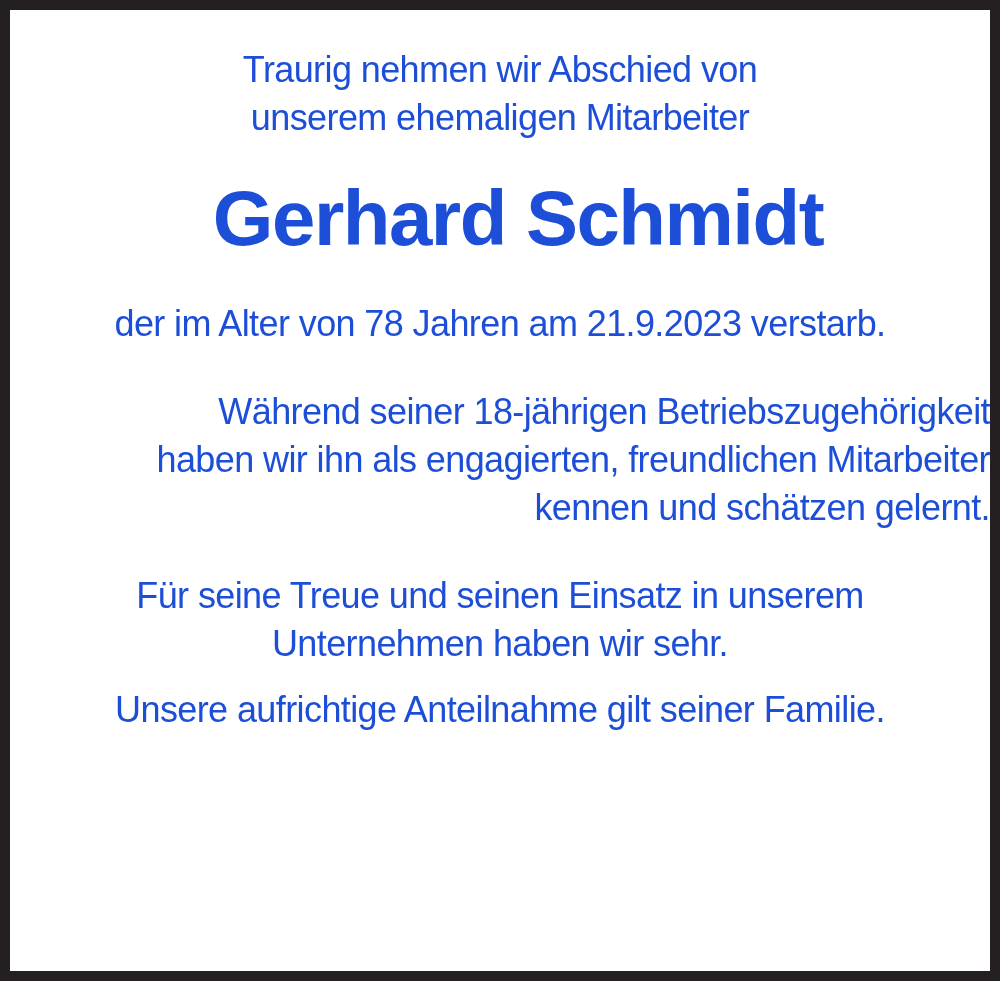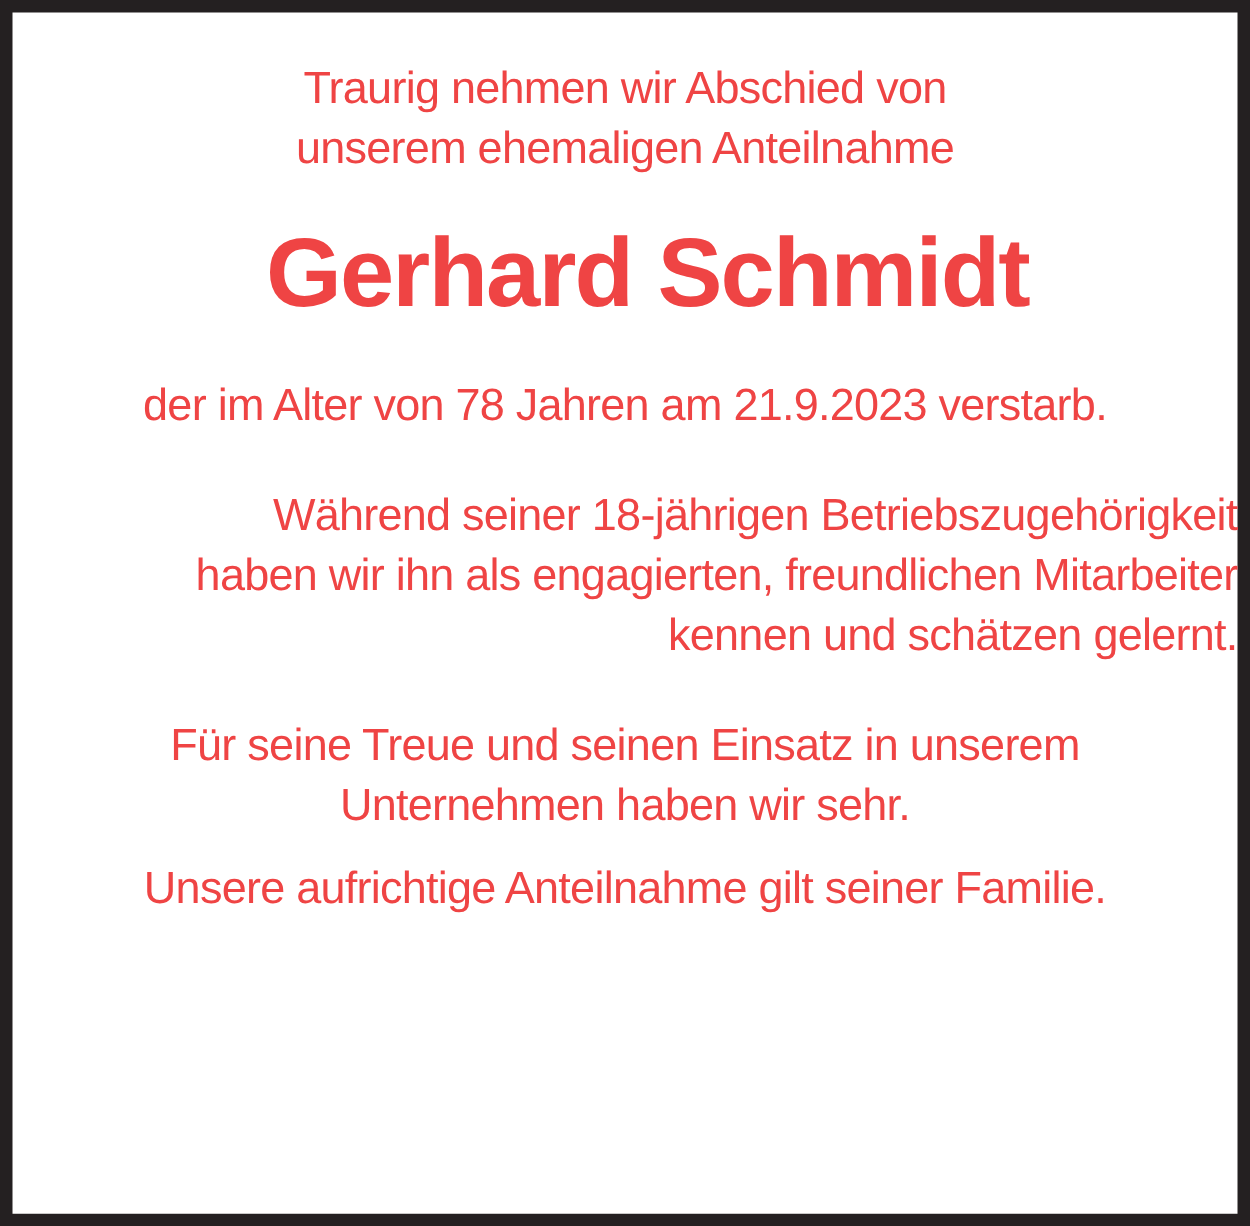--- a/index.html
+++ b/index.html
@@ -3,21 +3,21 @@
 <meta charset="utf-8">
 <style>
   html, body { margin: 0; padding: 0; background: #ffffff; }
   .page {
     position: relative;
     width: 1000px;
     height: 981px;
     background: #ffffff;
     overflow: hidden;
     font-family: "Liberation Sans", sans-serif;
-    color: #ef4444;
+    color: #1d4ed8;
   }
   .frame {
     position: absolute;
     inset: 0;
     border: 10px solid #242021;
     box-sizing: border-box;
     pointer-events: none;
   }
   .block {
     position: absolute;
@@ -55,21 +55,21 @@
 </style>
 </head>
 <body>
 
 <div class="page">
 
   <div class="frame"></div>
 
   <div class="block body-text intro">
     <div>Traurig nehmen wir Abschied von</div>
-    <div>unserem ehemaligen Anteilnahme</div>
+    <div>unserem ehemaligen Mitarbeiter</div>
   </div>
 
   <div class="block name-block">Gerhard Schmidt</div>
 
   <div class="block body-text age-line">der im Alter von 78 Jahren am 21.9.2023 verstarb.</div>
 
   <div class="block body-text tribute">
     <div>Während seiner 18-jährigen Betriebszugehörigkeit</div>
     <div>haben wir ihn als engagierten, freundlichen Mitarbeiter</div>
     <div>kennen und schätzen gelernt.</div>

